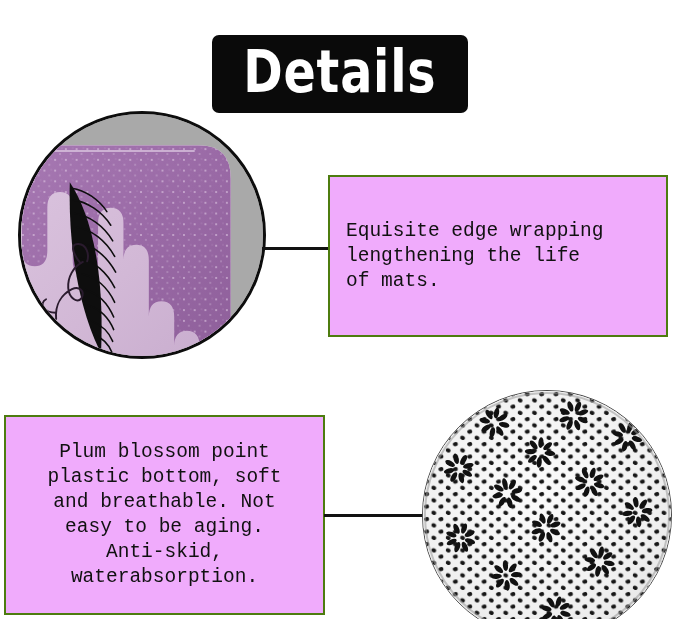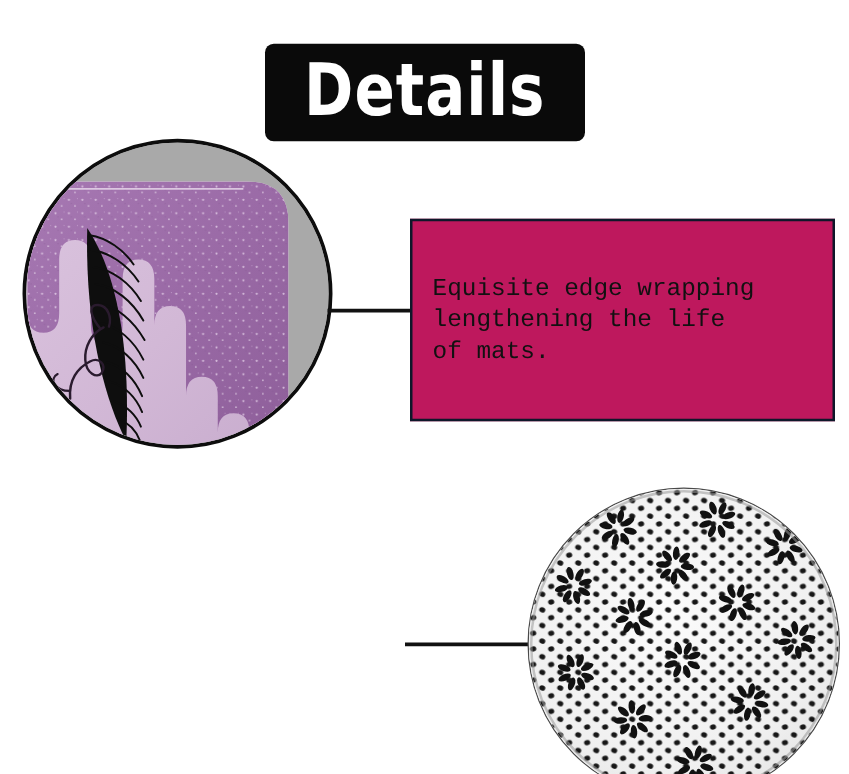--- a/index.html
+++ b/index.html
@@ -42,22 +42,22 @@
     letter-spacing: 1px;
     transform: scaleX(0.82);
     transform-origin: center center;
     white-space: nowrap;
     padding-bottom: 4px;
   }
 
   
   .callout {
     position: absolute;
-    background: #be185d;
-    border: 2px solid #0f172a;
+    background: #f0abfc;
+    border: 2px solid #4d7c0f;
     box-sizing: border-box;
     display: flex;
     align-items: center;
   }
   .callout p {
     margin: 0;
     width: 100%;
     color: #111111;
     font-family: "Liberation Mono", "DejaVu Sans Mono", monospace;
     font-size: 19.5px;
@@ -204,20 +204,28 @@
   </div>
 
   <div class="connector" id="connector-top"></div>
 
   <div class="callout" id="callout-edge">
     <p>Equisite edge wrapping
 lengthening the life
 of mats.</p>
   </div>
 
+  <div class="callout" id="callout-bottom">
+    <p>Plum blossom point
+plastic bottom, soft
+and breathable. Not
+easy to be aging.
+Anti-skid,
+waterabsorption.</p>
+  </div>
 
   <div class="connector" id="connector-bottom"></div>
 
   <div class="photo-circle" id="photo-bottom">
     <svg class="dots-svg" viewBox="0 0 250 250" preserveAspectRatio="xMidYMid slice">
       <defs>
         <radialGradient id="backGrad" cx="45%" cy="40%" r="70%">
           <stop offset="0%" stop-color="#fbfbfb"></stop>
           <stop offset="70%" stop-color="#f0f0f0"></stop>
           <stop offset="100%" stop-color="#e2e2e2"></stop>

